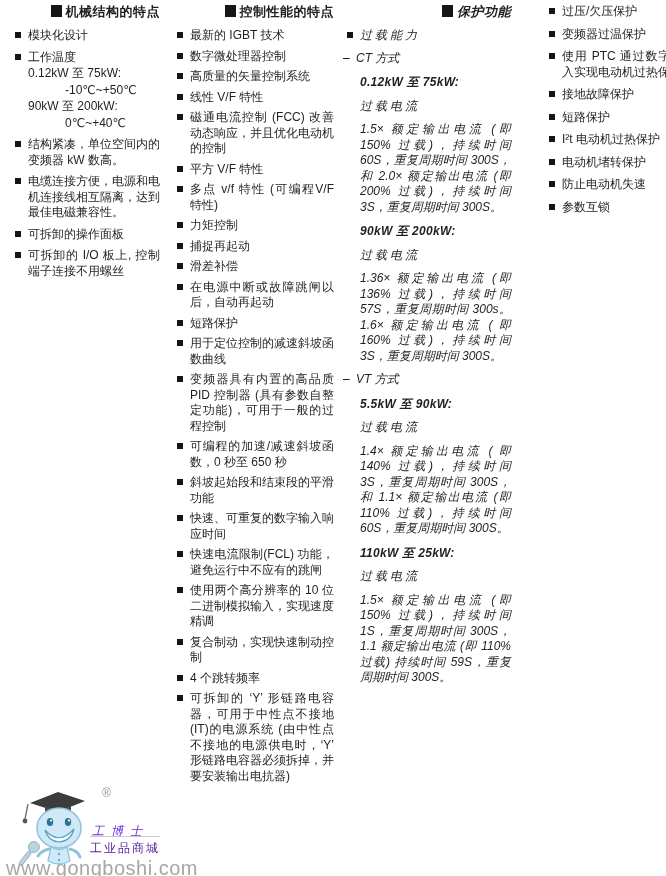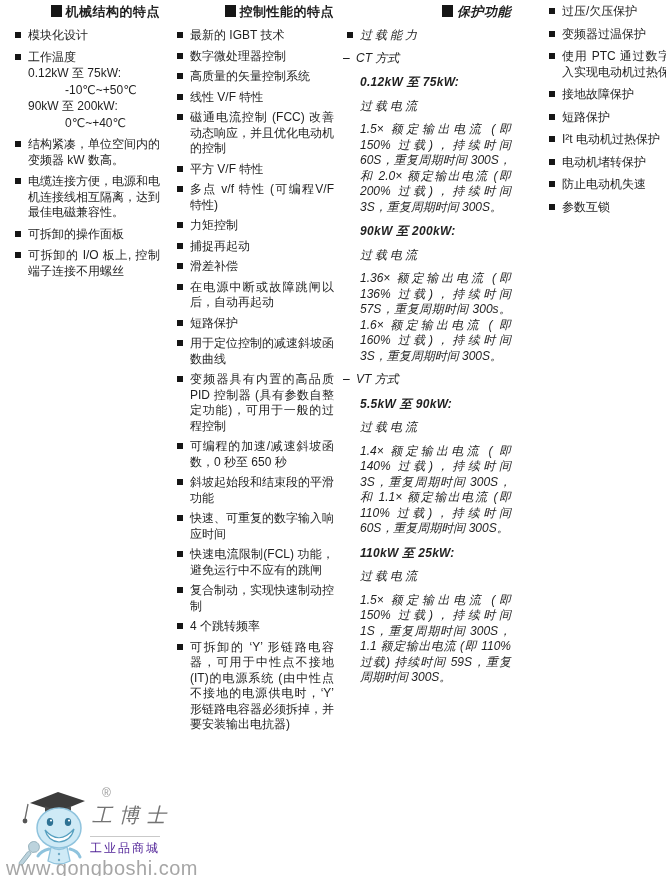--- a/index.html
+++ b/index.html
@@ -36,21 +36,21 @@
   .spaced .txt{letter-spacing:3px;}
 
   .subline{margin-top:1px;}
   .indent-0{margin-left:0;}
   .indent-2{margin-left:37px;}
 
   
   #watermark{position:absolute;left:6px;top:786px;width:160px;height:90px;}
   #mascot{position:absolute;left:12px;top:0;}
   .wm-reg{position:absolute;left:96px;top:0;font-size:12px;color:#9a9a9a;}
-  .wm-brand{position:absolute;left:86px;top:16px;font-size:20px;color:#737373;
+  .wm-brand{position:absolute;left:86px;top:37px;font-size:12px;color:#6d28d9;
     letter-spacing:7px;font-family:"Liberation Serif","DejaVu Serif",serif;font-style:italic;white-space:nowrap;}
   .wm-sub{position:absolute;left:84px;top:50px;font-size:12px;color:#4c1d95;
     border-top:1px solid #c9c9c9;padding-top:3px;letter-spacing:2px;white-space:nowrap;}
   .wm-url{position:absolute;left:0;top:71px;font-size:20px;color:#a6a6a6;letter-spacing:.5px;white-space:nowrap;}
 </style>
 </head>
 <body>
 
 <div id="page">
   <div id="columns">
@@ -83,20 +83,21 @@
         <div class="b b-bullet"><span class="blt"></span><span class="txt">滑差补偿</span></div>
         <div class="b b-bullet"><span class="blt"></span><span class="txt">在电源中断或故障跳闸以后，自动再起动</span></div>
         <div class="b b-bullet"><span class="blt"></span></div>
         <div class="b b-bullet"><span class="blt"></span><span class="txt">短路保护</span></div>
         <div class="b b-bullet"><span class="blt"></span><span class="txt">用于定位控制的减速斜坡函数曲线</span></div>
         <div class="b b-bullet"><span class="blt"></span><span class="txt">变频器具有内置的高品质 PID 控制器 (具有参数自整定功能)，可用于一般的过程控制</span></div>
         <div class="b b-bullet"><span class="blt"></span><span class="txt">可编程的加速/减速斜坡函数，0 秒至 650 秒</span></div>
         <div class="b b-bullet"><span class="blt"></span><span class="txt">斜坡起始段和结束段的平滑功能</span></div>
         <div class="b b-bullet"><span class="blt"></span><span class="txt">快速、可重复的数字输入响应时间</span></div>
         <div class="b b-bullet"><span class="blt"></span><span class="txt">快速电流限制(FCL) 功能，避免运行中不应有的跳闸</span></div>
+        <div class="b b-bullet"><span class="blt"></span><span class="txt">使用两个高分辨率的 10 位二进制模拟输入，实现速度精调</span></div>
         <div class="b b-bullet"><span class="blt"></span><span class="txt">复合制动，实现快速制动控制</span></div>
         <div class="b b-bullet"><span class="blt"></span><span class="txt">4 个跳转频率</span></div>
         <div class="b b-bullet"><span class="blt"></span><span class="txt">可拆卸的 ‘Y’ 形链路电容器，可用于中性点不接地(IT)的电源系统 (由中性点不接地的电源供电时，‘Y’ 形链路电容器必须拆掉，并要安装输出电抗器)</span></div>
       </div>
       <div class="col col3">
         <div class="col-header">
           <span class="hdr-sq"></span>
           <span>保护功能</span>
         </div>
         <div class="b b-bullet spaced"><span class="blt"></span><span class="txt">过载能力</span></div>

